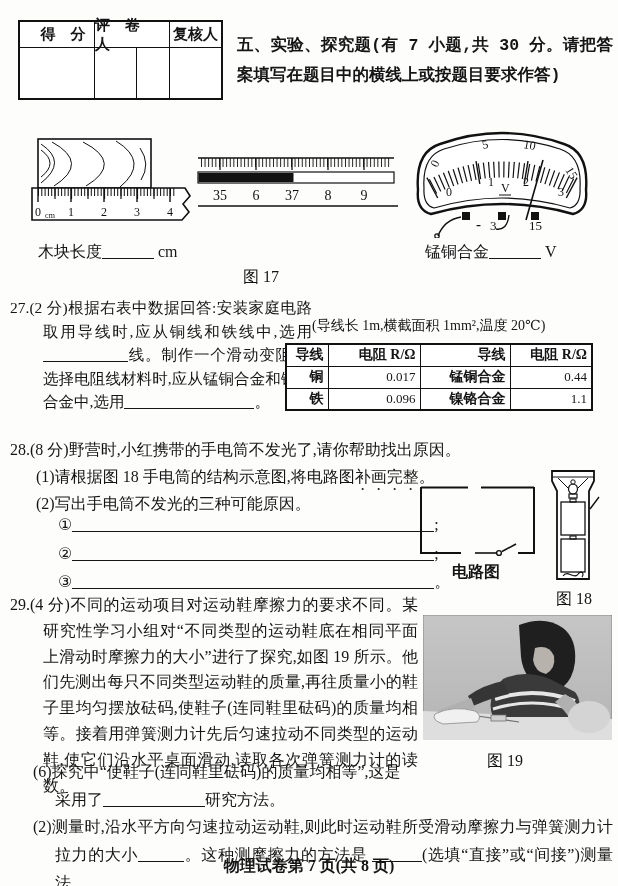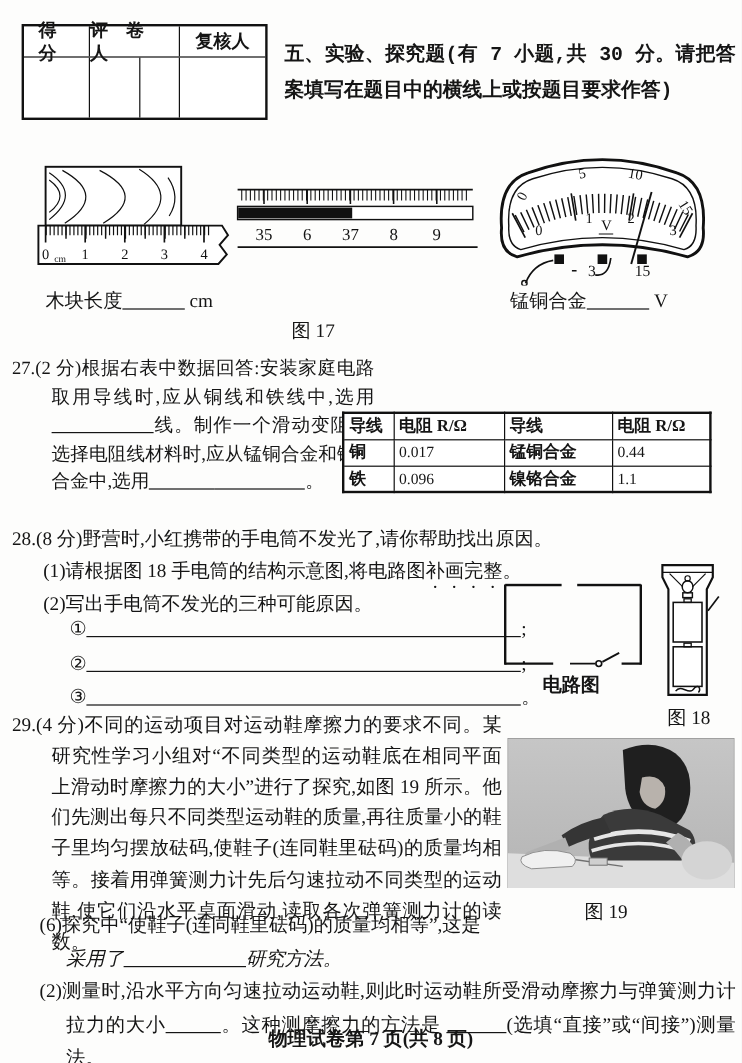--- a/index.html
+++ b/index.html
@@ -16,25 +16,25 @@
   .hang { padding-left:33px; text-indent:-33px; }
   .hang22 { padding-left:22px; text-indent:-22px; }
   .blank { display:inline-block; border-bottom:1.3px solid #151515; height:14px; vertical-align:-2px; }
   .emph { text-emphasis:filled dot; -webkit-text-emphasis:filled dot; text-emphasis-position:under right; -webkit-text-emphasis-position:under; }
   
   .score-table { left:18px; top:20px; width:205px; height:80px; border:2px solid #111; display:flex; flex-direction:column; background:#fff; }
   .st-head { display:flex; height:26px; border-bottom:1.5px solid #111; font-weight:bold; font-size:15px; }
   .st-body { display:flex; flex:1; }
   .st-cell { display:flex; align-items:center; justify-content:center; border-right:1.5px solid #111; }
   .st-cell:last-child { border-right:none; }
-  .w1 { width:55px;padding-left:12px; } .w2 { width:75px; } .w3 { flex:1; }
+  .w1 { width:75px;padding-left:12px; } .w2 { width:75px; } .w3 { flex:1; }
   .w2a { width:42px; } .w2b { width:33px; }
   
   table.res { border-collapse:collapse; background:#fff; font-size:14px; }
-  table.res td, table.res th { border:1.4px solid #111; text-align:left; padding:1px 4px; height:22px; font-weight:bold; }
+  table.res td, table.res th { border:1.4px solid #111; text-align:right; padding:1px 4px; height:22px; font-weight:bold; }
   table.res td.val { font-weight:normal; font-size:13px; }
   table.res { border:2px solid #111; }
   svg text { font-family:"Liberation Serif","DejaVu Serif","DejaVu Sans",serif; fill:#111; }
   .figcap { font-size:16px; }
   .footer { left:0; top:856px; width:618px; text-align:center; font-weight:bold; font-size:16px; }
 </style>
 </head>
 <body>
 
 <div class="page">
@@ -139,20 +139,21 @@
       </g>
     </svg>
   </div>
 
   <div class="abs txt" style="left:38px; top:239px;"><span>木块长度</span><span class="blank" style="width:52px;"></span> <span>cm</span></div>
   <div class="abs txt" style="left:425px; top:239px;"><span>锰铜合金</span><span class="blank" style="width:52px;"></span> <span>V</span></div>
   <div class="abs txt figcap" style="left:243px; top:264px;">图 17</div>
 
   <div class="abs txt wrap hang" style="left:10px; top:296px; width:302px; font-size:15.5px; line-height:23.5px;"><span>27.(2 分)根据右表中数据回答:安装家庭电路取用导线时,应从铜线和铁线中,选用</span><span class="blank" style="width:85px;"></span><span>线。制作一个滑动变阻器,选择电阻线材料时,应从锰铜合金和镍铬合金中,选用</span><span class="blank" style="width:55px;"></span><span class="blank" style="width:75px;"></span><span>。</span></div>
 
+  <div class="abs" style="left:312px; top:317px; font-size:14px;">(导线长 1m,横截面积 1mm²,温度 20℃)</div>
 
   <table class="res abs" style="left:285px; top:343px;">
     <tbody>
         <tr>
       <th style="width:42px;">导线</th>
       <th style="width:92px;">电阻 R/Ω</th>
       <th style="width:90px;">导线</th>
       <th style="width:82px;">电阻 R/Ω</th>
     </tr>
     <tr>
@@ -233,19 +234,19 @@
       <path d="M142,79 Q156,86 159,101 L148,105 Q140,93 132,87 Z" fill="#b0b0b0"></path>
       <ellipse cx="166" cy="102" rx="21" ry="16" fill="#d4d4d4"></ellipse>
       <line x1="54" y1="101" x2="96" y2="107" stroke="#707070" stroke-width="1.2"></line>
       <rect x="68" y="100" width="15" height="6" fill="#cfcfcf" stroke="#707070" stroke-width="0.8"></rect>
       <path d="M12,99 Q30,90 52,96 Q60,101 54,107 L20,109 Q8,105 12,99 Z" fill="#f0f0f0" stroke="#8a8a8a" stroke-width="0.8"></path>
     </svg>
   </div>
   <div class="abs txt figcap" style="left:487px; top:748px;">图 19</div>
 
   <div class="abs txt" style="left:33px; top:759px;">(6)探究中“使鞋子(连同鞋里砝码)的质量均相等”,这是</div>
-  <div class="abs txt" style="left:55px; top:787px;font-style:italic;"><span>采用了</span><span class="blank" style="width:102px;"></span><span>研究方法。</span></div>
+  <div class="abs txt" style="left:55px; top:787px;"><span>采用了</span><span class="blank" style="width:102px;"></span><span>研究方法。</span></div>
 
   <div class="abs txt wrap hang22" style="left:33px; top:813px; width:580px; line-height:28px;"><span>(2)测量时,沿水平方向匀速拉动运动鞋,则此时运动鞋所受滑动摩擦力与弹簧测力计拉力的大小</span><span class="blank" style="width:46px;"></span><span>。这种测摩擦力的方法是 </span><span class="blank" style="width:50px;"></span><span>(选填“直接”或“间接”)测量法。</span></div>
 
   <div class="abs footer">物理试卷第 7 页(共 8 页)</div>
 
 </div>
 
 </body></html>

